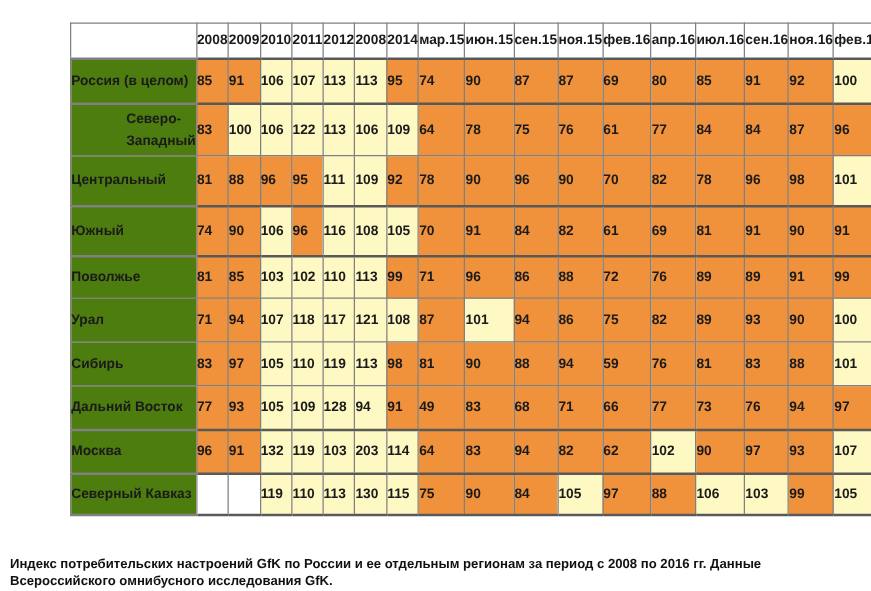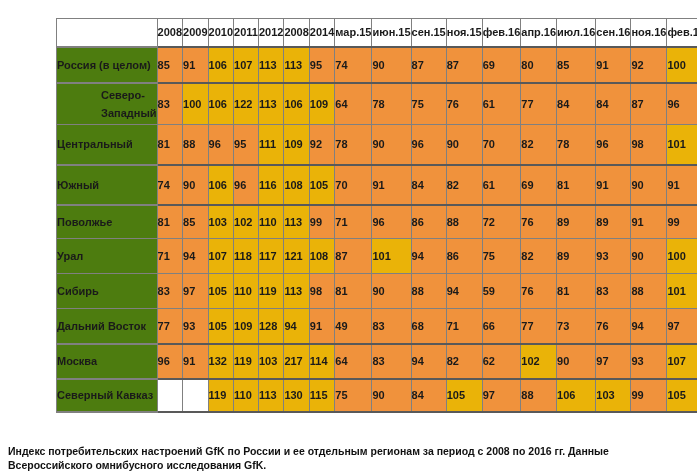--- a/index.html
+++ b/index.html
@@ -80,21 +80,21 @@
   }
   
   td.cell {
     text-align: left;
     vertical-align: middle;
     padding-left: 3px;
     font-size: 11px;
     font-weight: bold;
     border: 1px solid #6b6b6b;
   }
-  td.g { background: #eab308; }
+  td.g { background: #fef9c3; }
   td.o { background: #f0923c; }
   td.e { background: #ffffff; border: 1px solid #a6a6a6; }
   
   tr.grp-top td, tr.grp-top th { border-top: 2px solid #595959; }
   tr.grp-top td.rowlabel { border-top: 2px solid #808080; }
   tr.last-row td { border-bottom: 2px solid #595959; }
   tr.last-row td.rowlabel { border-bottom: 2px solid #808080; }
   
   tr.r1 td { height: 36px; }
   tr.r2 td { height: 42px; }
@@ -309,21 +309,21 @@
             <td class="cell o">94</td>
             <td class="cell o">97</td>
           </tr>
           <tr class="r9 grp-top">
             <td class="rowlabel">Москва</td>
             <td class="cell o">96</td>
             <td class="cell o">91</td>
             <td class="cell g">132</td>
             <td class="cell g">119</td>
             <td class="cell g">103</td>
-            <td class="cell g">217</td>
+            <td class="cell g">203</td>
             <td class="cell g">114</td>
             <td class="cell o">64</td>
             <td class="cell o">83</td>
             <td class="cell o">94</td>
             <td class="cell o">82</td>
             <td class="cell o">62</td>
             <td class="cell g">102</td>
             <td class="cell o">90</td>
             <td class="cell o">97</td>
             <td class="cell o">93</td>

